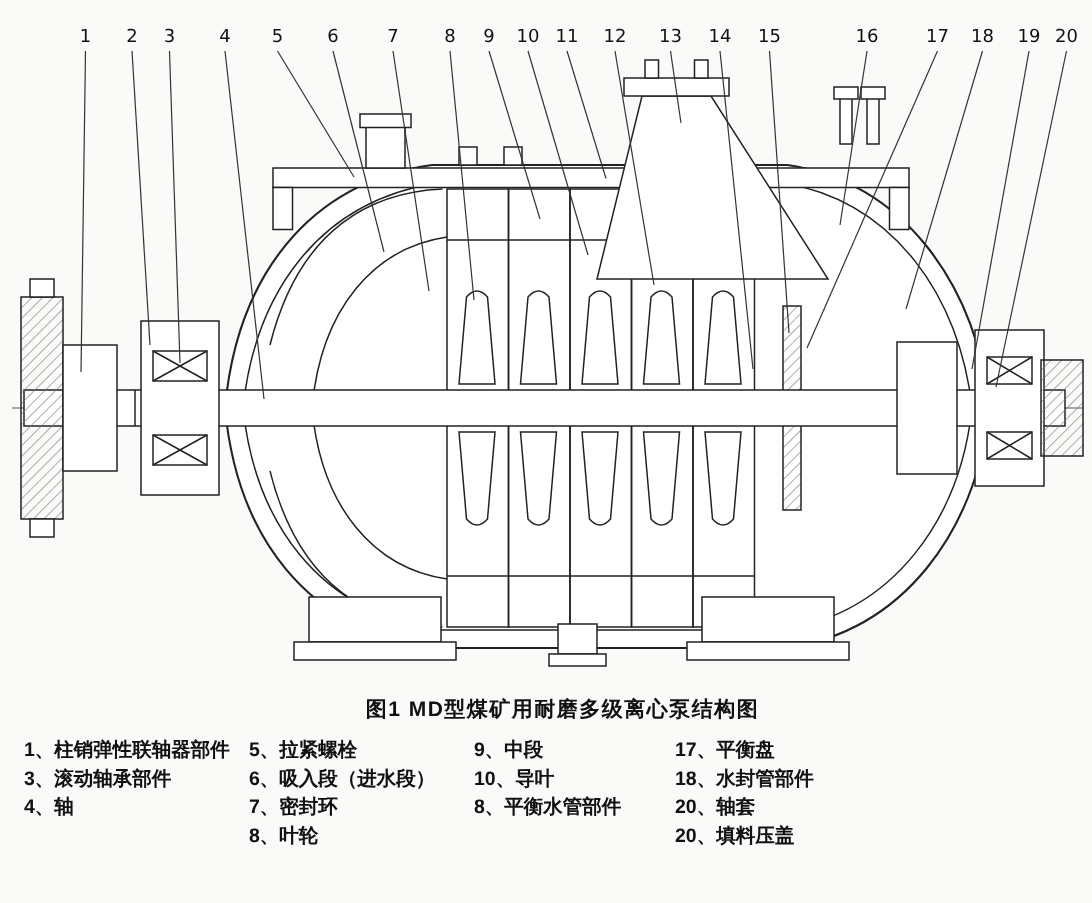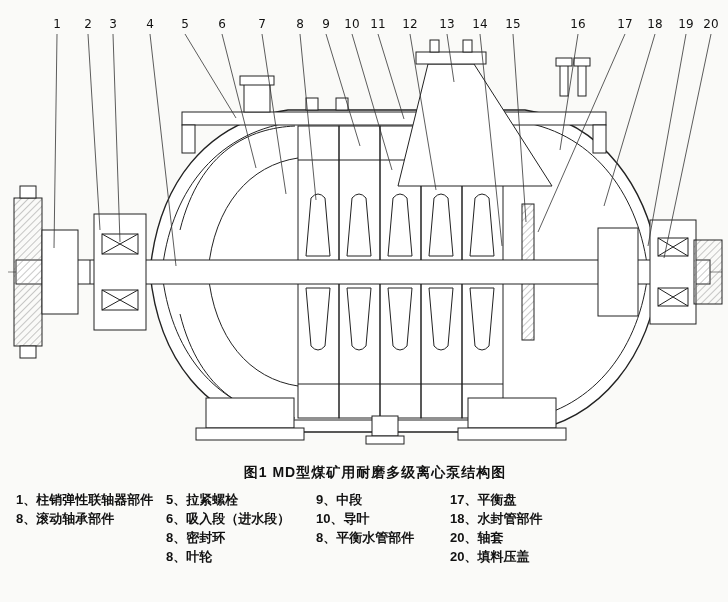--- a/index.html
+++ b/index.html
@@ -196,26 +196,27 @@
         <text x="686" y="28">19</text>
         <text x="711" y="28">20</text>
       </g>
   </svg>
 
   <div class="caption">图1  MD型煤矿用耐磨多级离心泵结构图</div>
 
   <div class="legend" id="legend">
       <div class="legend-col">
         <div class="legend-item">1、柱销弹性联轴器部件</div>
-        <div class="legend-item">8、滚动轴承部件</div>
+        <div class="legend-item">3、滚动轴承部件</div>
+        <div class="legend-item">4、轴</div>
       </div>
       <div class="legend-col">
         <div class="legend-item">5、拉紧螺栓</div>
         <div class="legend-item">6、吸入段（进水段）</div>
-        <div class="legend-item">8、密封环</div>
+        <div class="legend-item">7、密封环</div>
         <div class="legend-item">8、叶轮</div>
       </div>
       <div class="legend-col">
         <div class="legend-item">9、中段</div>
         <div class="legend-item">10、导叶</div>
         <div class="legend-item">8、平衡水管部件</div>
       </div>
       <div class="legend-col">
         <div class="legend-item">17、平衡盘</div>
         <div class="legend-item">18、水封管部件</div>

